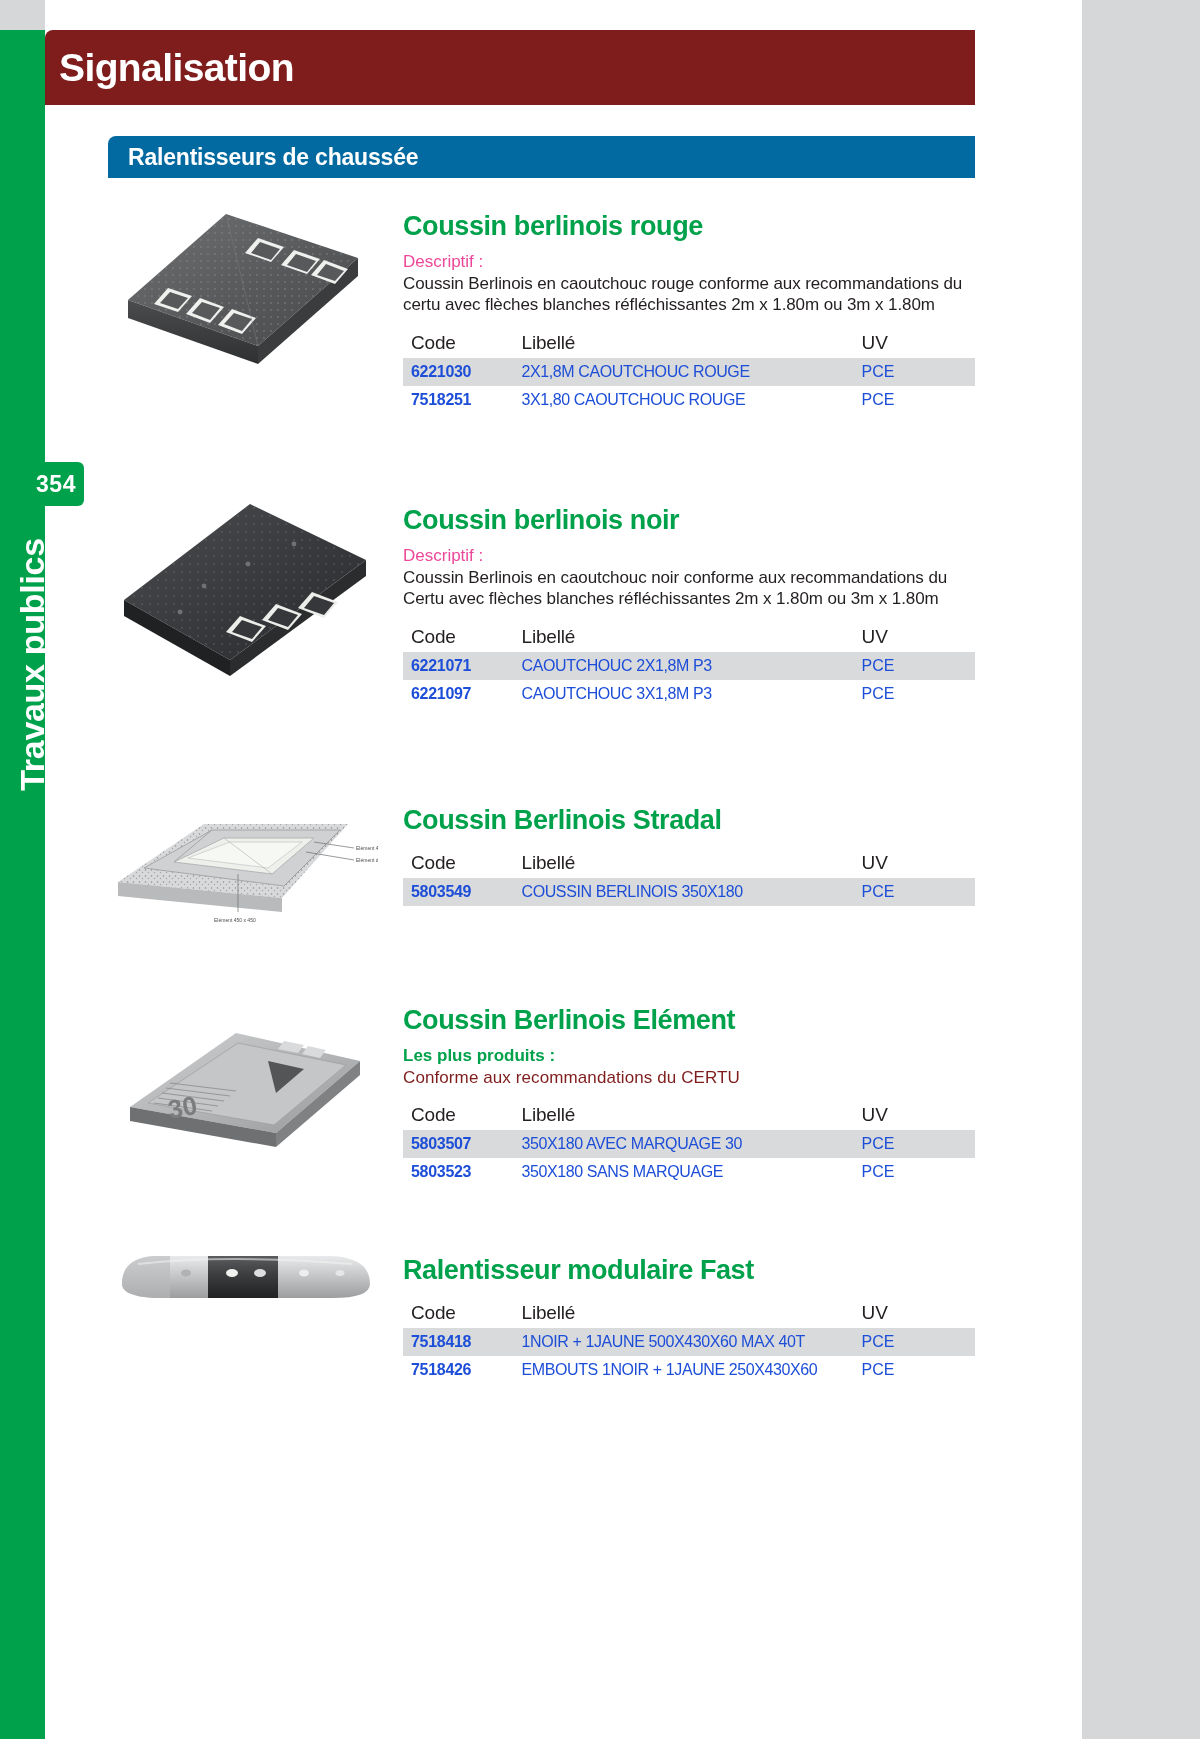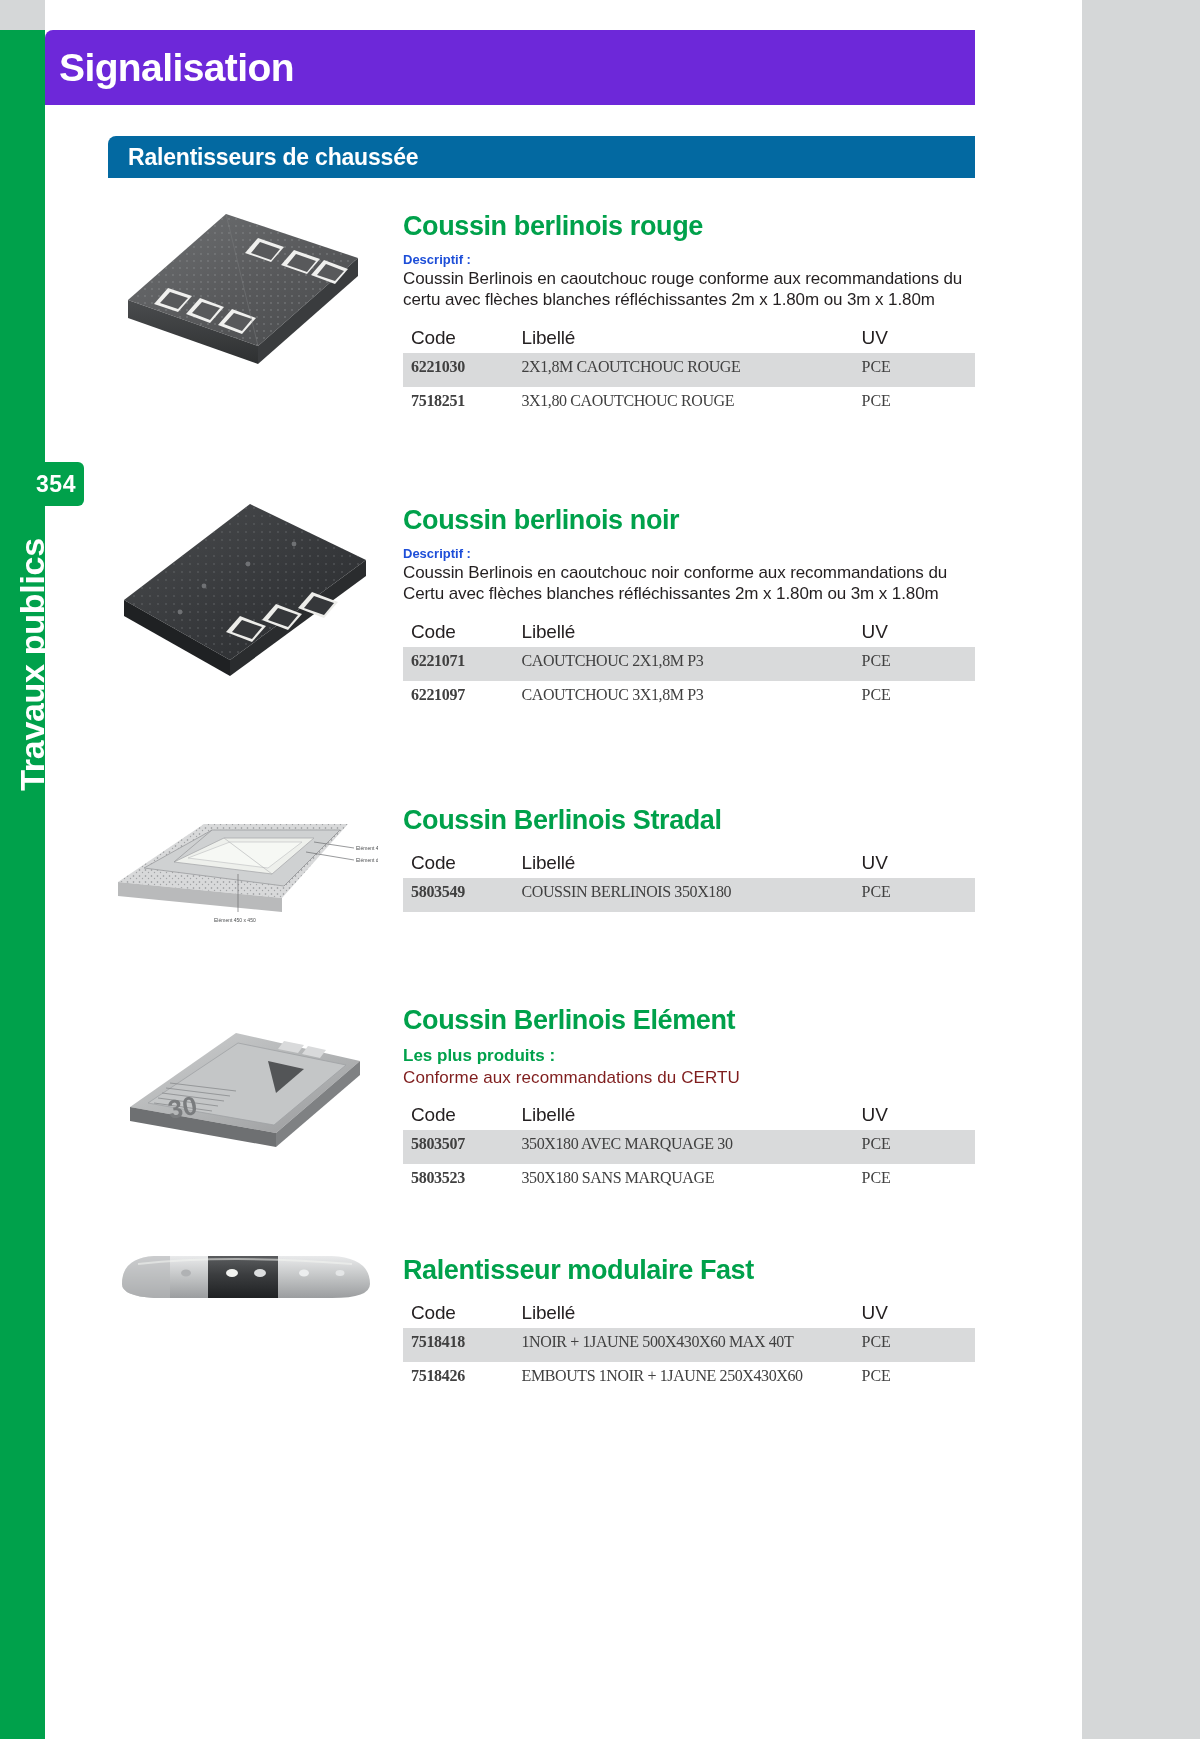--- a/index.html
+++ b/index.html
@@ -77,21 +77,21 @@
     white-space: nowrap;
   }
 
   
   .main-header {
     position: absolute;
     left: 45px;
     top: 30px;
     width: 930px;
     height: 75px;
-    background: #6d28d9;
+    background: #7f1d1d;
     border-radius: 8px 0 0 0;
     display: flex;
     align-items: center;
   }
   .main-header-title {
     color: #ffffff;
     font-size: 39px;
     font-weight: bold;
     letter-spacing: -0.6px;
     margin-left: 14px;
@@ -136,23 +136,23 @@
   }
   .product-title {
     color: #00a14b;
     font-size: 27px;
     font-weight: bold;
     letter-spacing: -0.4px;
     margin: 16px 0 10px 0;
     line-height: 1.1;
   }
   .desc-label {
-    color: #1d4ed8;
-    font-size: 13px;
-    font-weight: bold;
+    color: #ec4899;
+    font-size: 17px;
+    font-weight: normal;
     margin: 0 0 1px 0;
   }
   .desc-text {
     color: #231f20;
     font-size: 17px;
     line-height: 1.28;
     margin: 0;
     letter-spacing: -0.1px;
   }
   .plus-label {
@@ -178,25 +178,24 @@
   table.codes th {
     text-align: left;
     font-size: 19px;
     font-weight: normal;
     color: #231f20;
     padding: 0 0 4px 0;
     letter-spacing: -0.2px;
   }
   table.codes td {
     font-size: 16px;
-    color: #404040;
-    padding: 5px 0 11px 0;
+    color: #1d4ed8;
+    padding: 5px 0 5px 0;
     font-stretch: condensed;
     transform-origin: left center;
-    font-family: Liberation Serif, serif;
   }
   table.codes tbody tr.alt { background: #d9dadb; }
   .col-code { width: 115px; padding-left: 8px !important; }
   .col-lib  { width: 330px; }
   .col-uv   { width: 110px; }
   th.col-code { padding-left: 8px !important; }
   td.code-cell {
     font-weight: bold;
     font-size: 19px;
     letter-spacing: -0.3px;

